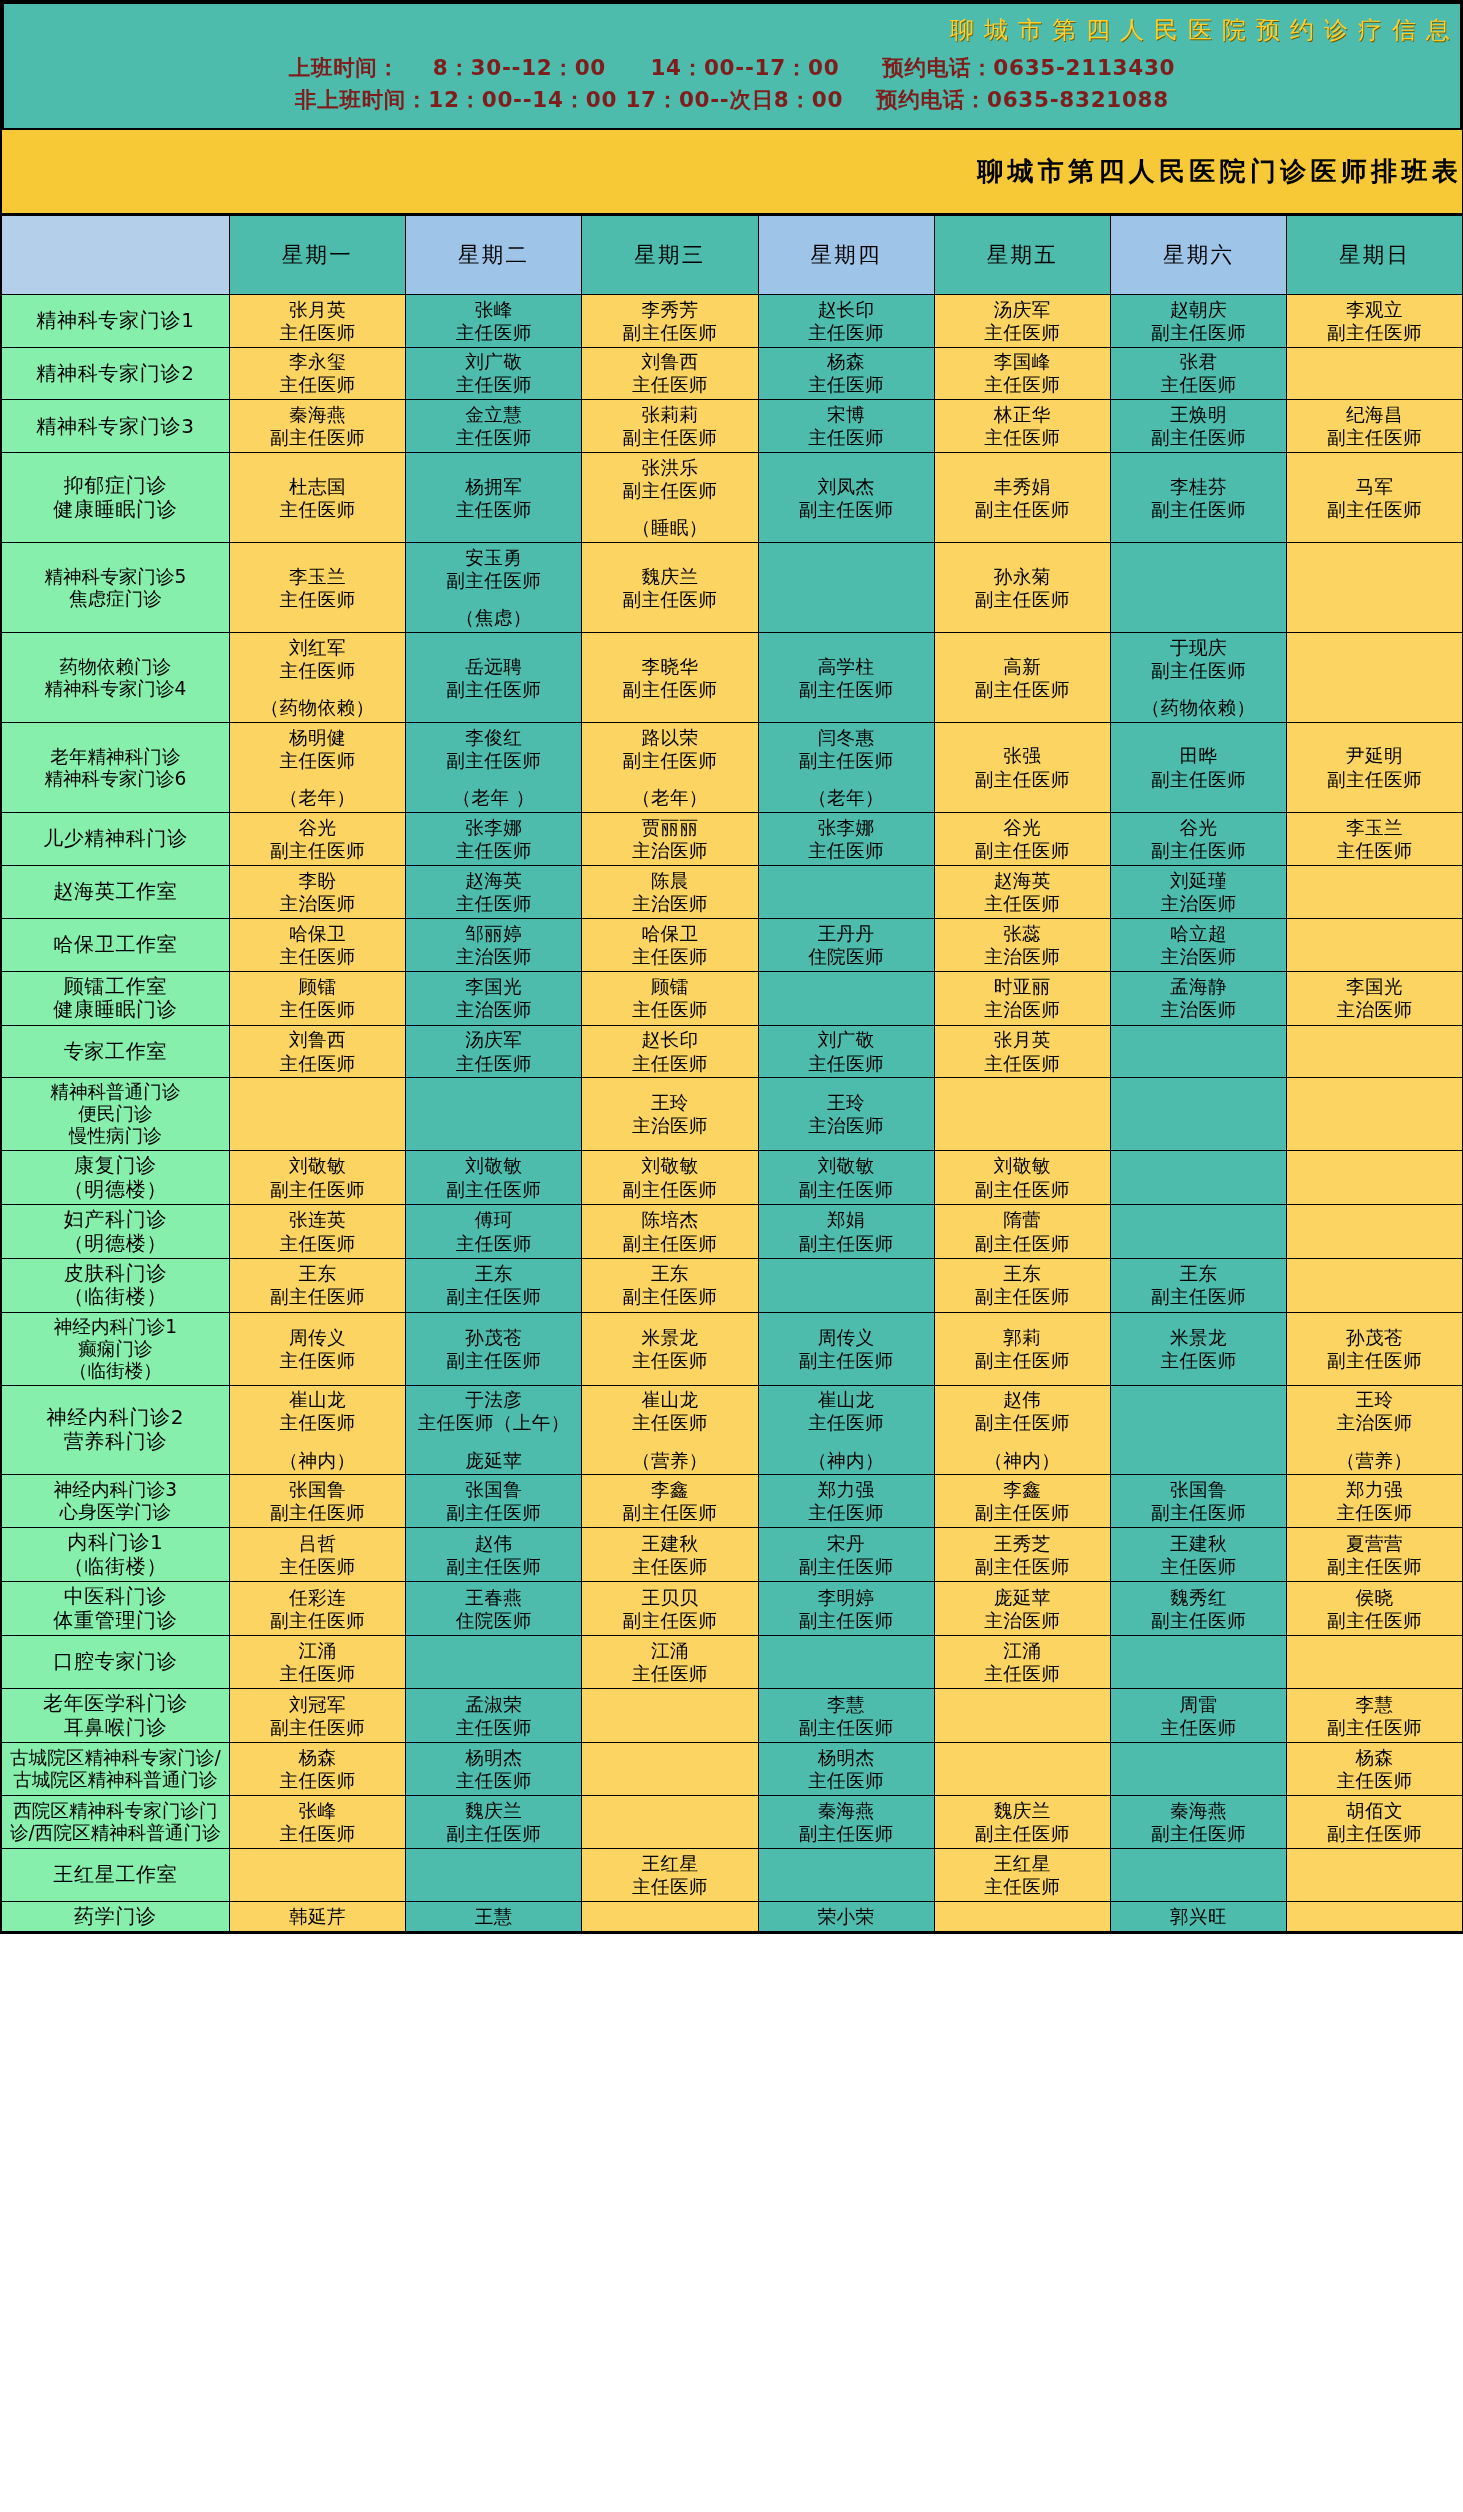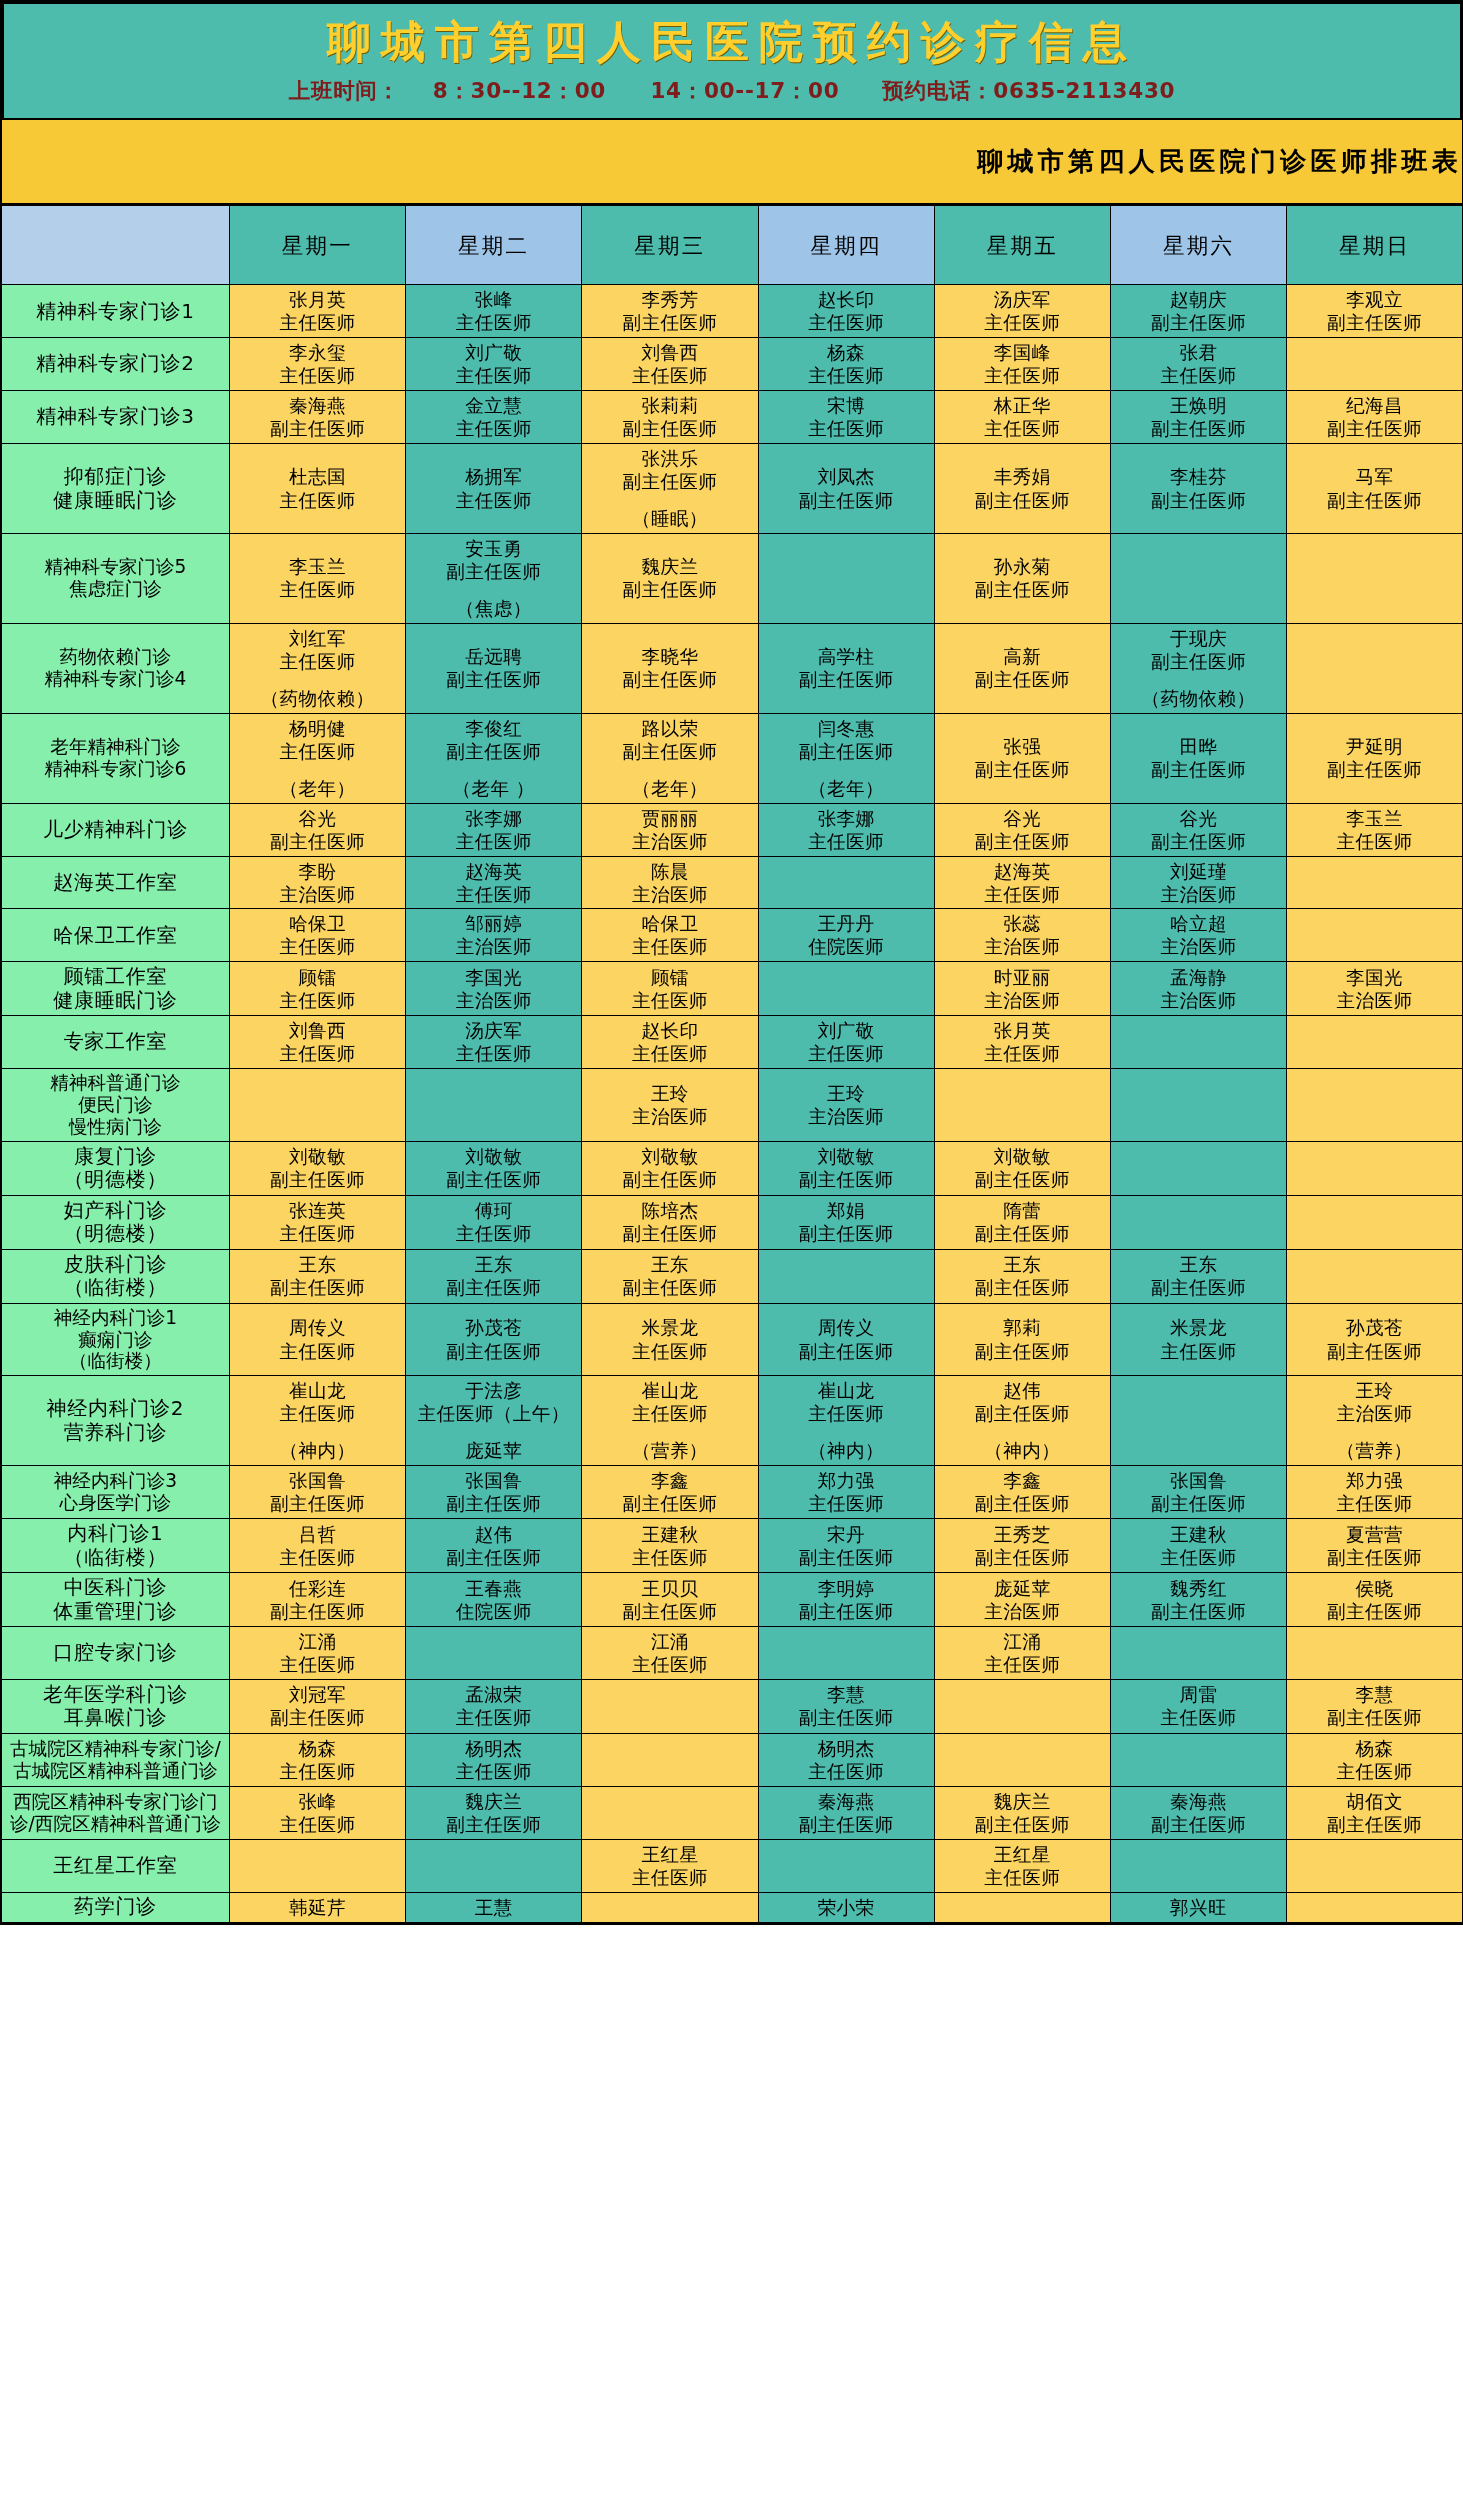--- a/index.html
+++ b/index.html
@@ -22,27 +22,28 @@
     background: #4dbcac;
     border-top: 4.3px solid #000000;
     border-left: 4.3px solid #000000;
     border-right: 4.3px solid #000000;
     box-sizing: border-box;
     padding: 10px 0 11.5px 0;
     text-align: center;
   }
   .banner-title {
     color: #ffcf2e;
-    font-size: 44px;
-    font-weight: bold;
+    font-size: 24px;
+    font-weight: normal;
     letter-spacing: 10px;
     line-height: 1.15;
     white-space: nowrap;
     margin: 2.9px 0 7.2px 0;
     text-shadow: 0.7px 0.7px 0 #6b5a00;
+    text-align: right;
   }
   .banner-line {
     color: #7f1d1d;
     font-size: 21.5px;
     font-weight: bold;
     line-height: 1.5;
     white-space: nowrap;
     letter-spacing: 0.7px;
   }
   .banner-line .seg { display: inline-block; }
@@ -124,20 +125,23 @@
 </style>
 </head>
 <body>
 
 <div id="page">
 
   <div class="banner">
     <div class="banner-title">聊城市第四人民医院预约诊疗信息</div>
     <div class="banner-line">
       <span class="seg">上班时间：</span><span class="sp-a"></span><span class="seg">8：30--12：00　　14：00--17：00</span><span class="sp-b"></span><span class="seg">预约电话：</span><span class="seg">0635-2113430</span>
+    </div>
+    <div class="banner-line">
+      <span class="seg">非上班时间：</span><span class="seg">12：00--14：00  17：00--次日8：00</span><span class="sp-a"></span><span class="seg">预约电话：</span><span class="seg">0635-8321088</span>
     </div>
   </div>
 
   <div class="subtitle-bar">
     <span class="subtitle-text">聊城市第四人民医院门诊医师排班表</span>
   </div>
 
   <table class="schedule">
     <colgroup>
       <col class="c-dept">

